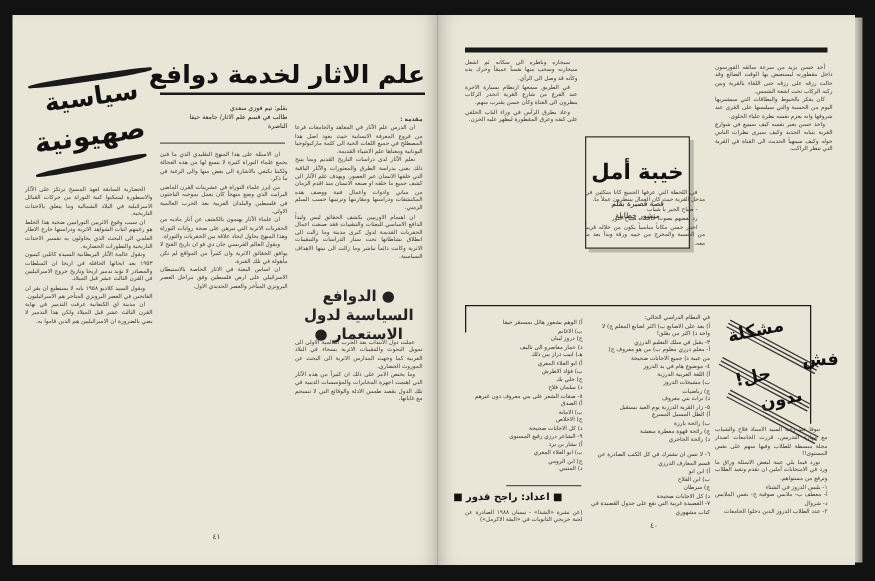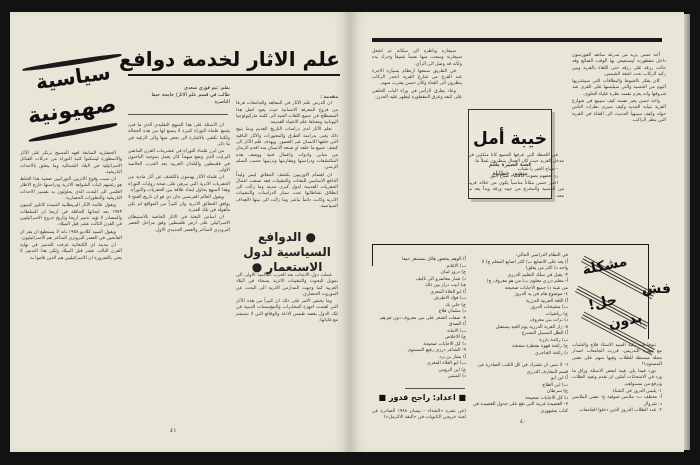--- a/index.html
+++ b/index.html
@@ -168,19 +168,19 @@
     <div>ج) الاخلاص</div>
     <div>د) كل الاجابات صحيحة</div>
     <div>٩- الشاعر درزي رفيع المستوى</div>
     <div>أ) بشار بن برد</div>
     <div>ب) ابو العلاء المعري</div>
     <div>ج) ابن الرومي</div>
     <div>د) المتنبي</div>
   </div>
 
   <div class="thinrule" style="left:55px; top:376px; width:60px; height:1px;"></div>
-  <div class="abs" style="left:22px; top:381px; width:94px; font-size:8px; font-weight:bold; direction:rtl; color:#111; white-space:nowrap;">■ اعداد: راجح قدور ■</div>
+  <div class="abs" style="left:6px; top:381px; width:94px; font-size:8px; font-weight:bold; direction:rtl; color:#111; white-space:nowrap;">■ اعداد: راجح قدور ■</div>
   <div class="abs rtl col-text" style="left:22px; top:396px; width:94px;">(عن نشرة «الشذا» - نيسان ١٩٨٨ الصادرة عن لجنة خريجي الثانويات في «البقة الاكرمل»)</div>
 
   <div class="pagenum" style="left:170px; top:405px;">٤٠</div>
 </div>
 
 <div class="edge-right"></div>
 
 </body></html>

